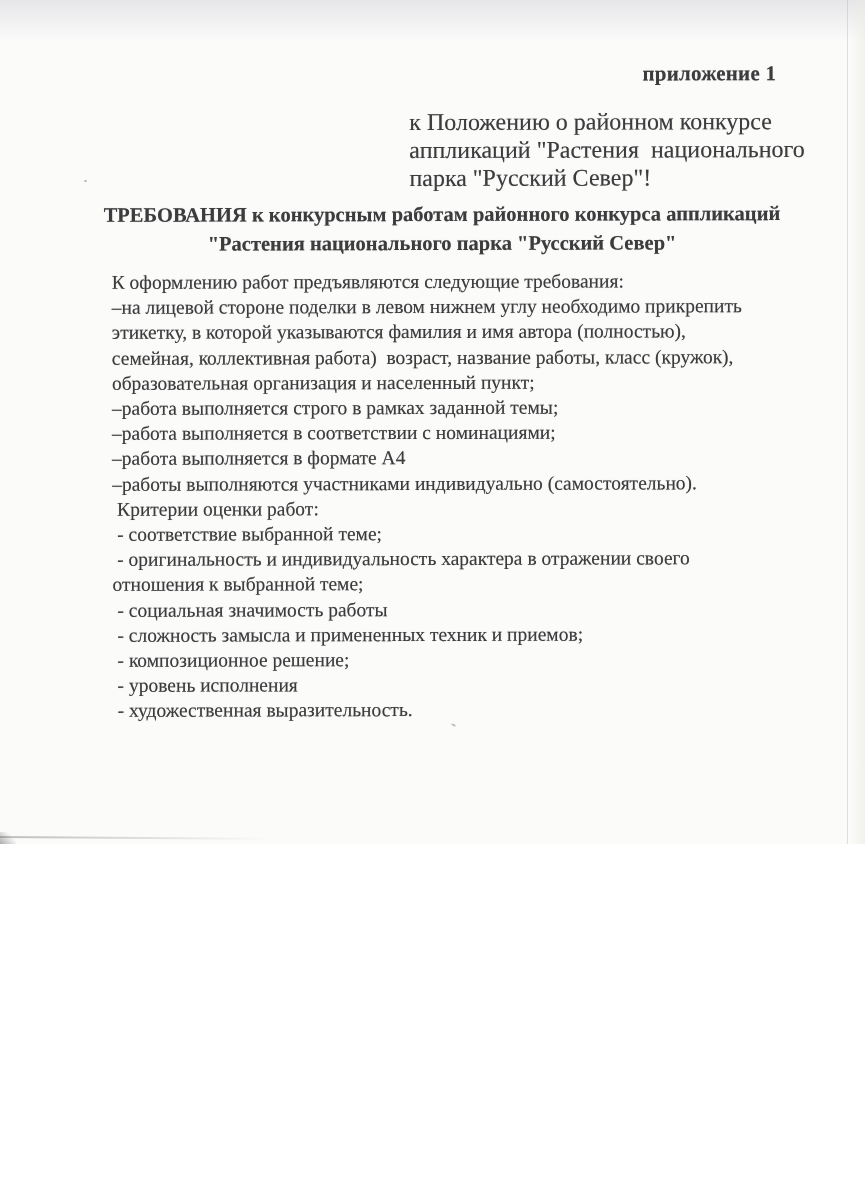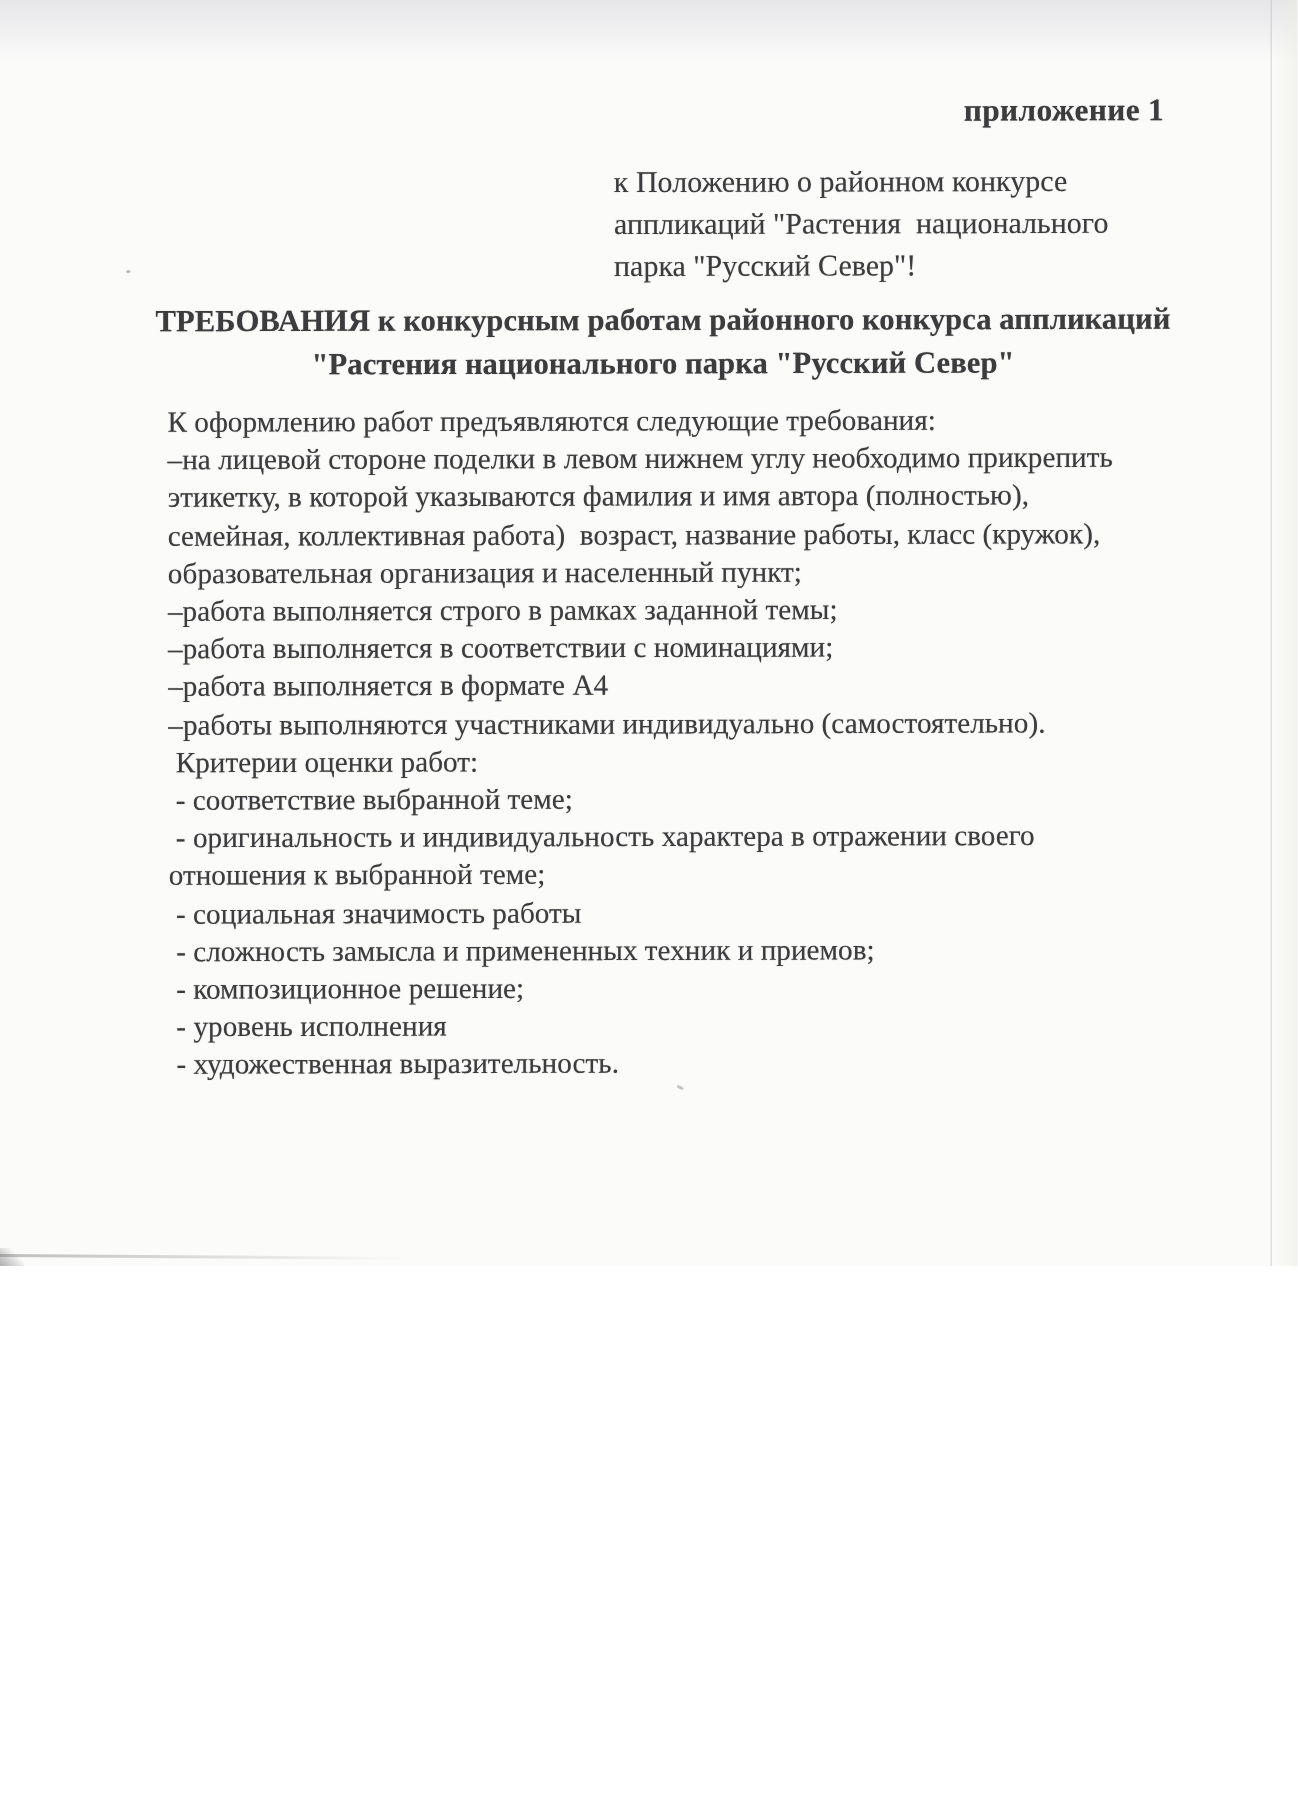--- a/index.html
+++ b/index.html
@@ -51,21 +51,21 @@
     position: absolute; inset: 0;
     transform: rotate(-0.15deg);
     text-shadow: 0 0 0.7px rgba(70,70,72,0.5);
   }
   .appendix {
     position: absolute; top: 62px; left: 0; right: 88px;
     text-align: right; font-weight: 700; font-size: 21px; letter-spacing: 0.2px;
   }
   .reference {
     position: absolute; top: 108px; left: 410px;
-    font-size: 20px; line-height: 28px; white-space: pre-wrap;
+    font-size: 24px; line-height: 28px; white-space: pre-wrap;
   }
   .title {
     position: absolute; top: 200px; left: 72px; right: 52px;
     text-align: center; font-weight: 700; font-size: 20.5px; line-height: 28.5px;
     white-space: pre-wrap;
   }
   .bodytext {
     position: absolute; top: 269px; left: 112px; right: 60px;
     font-size: 19.5px; line-height: 25.2px; white-space: pre-wrap;
   }

